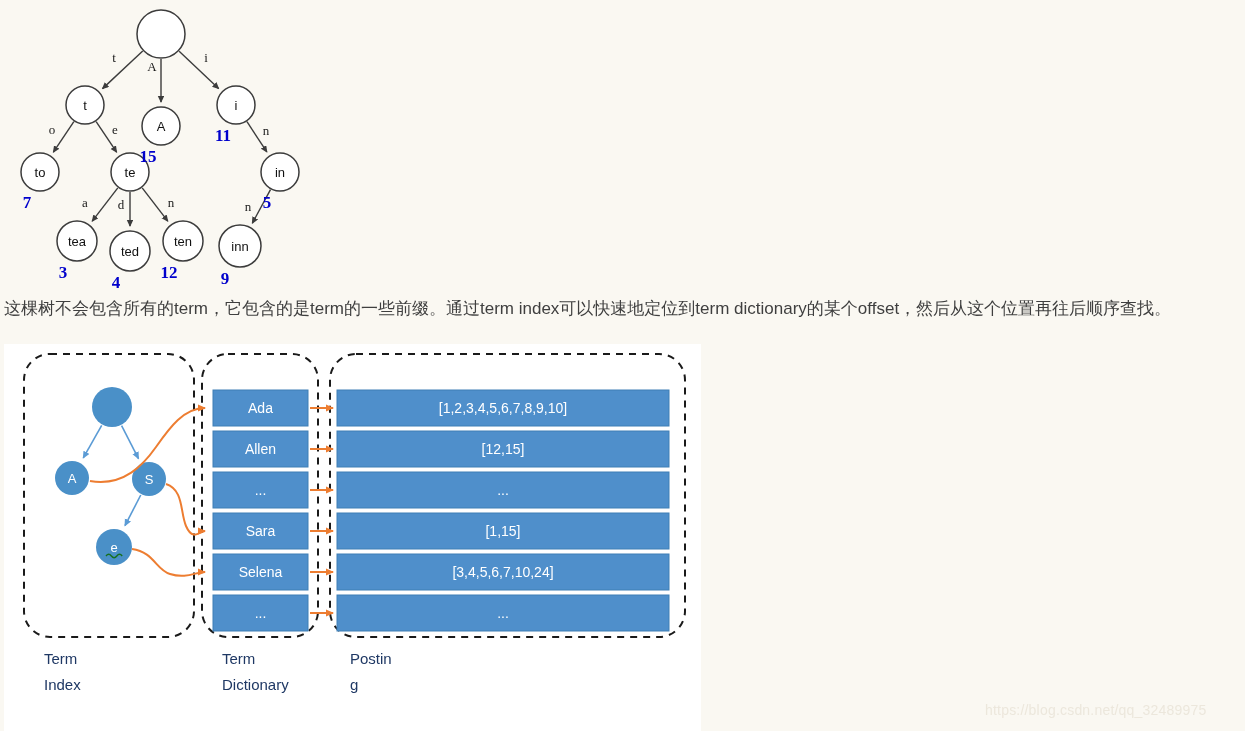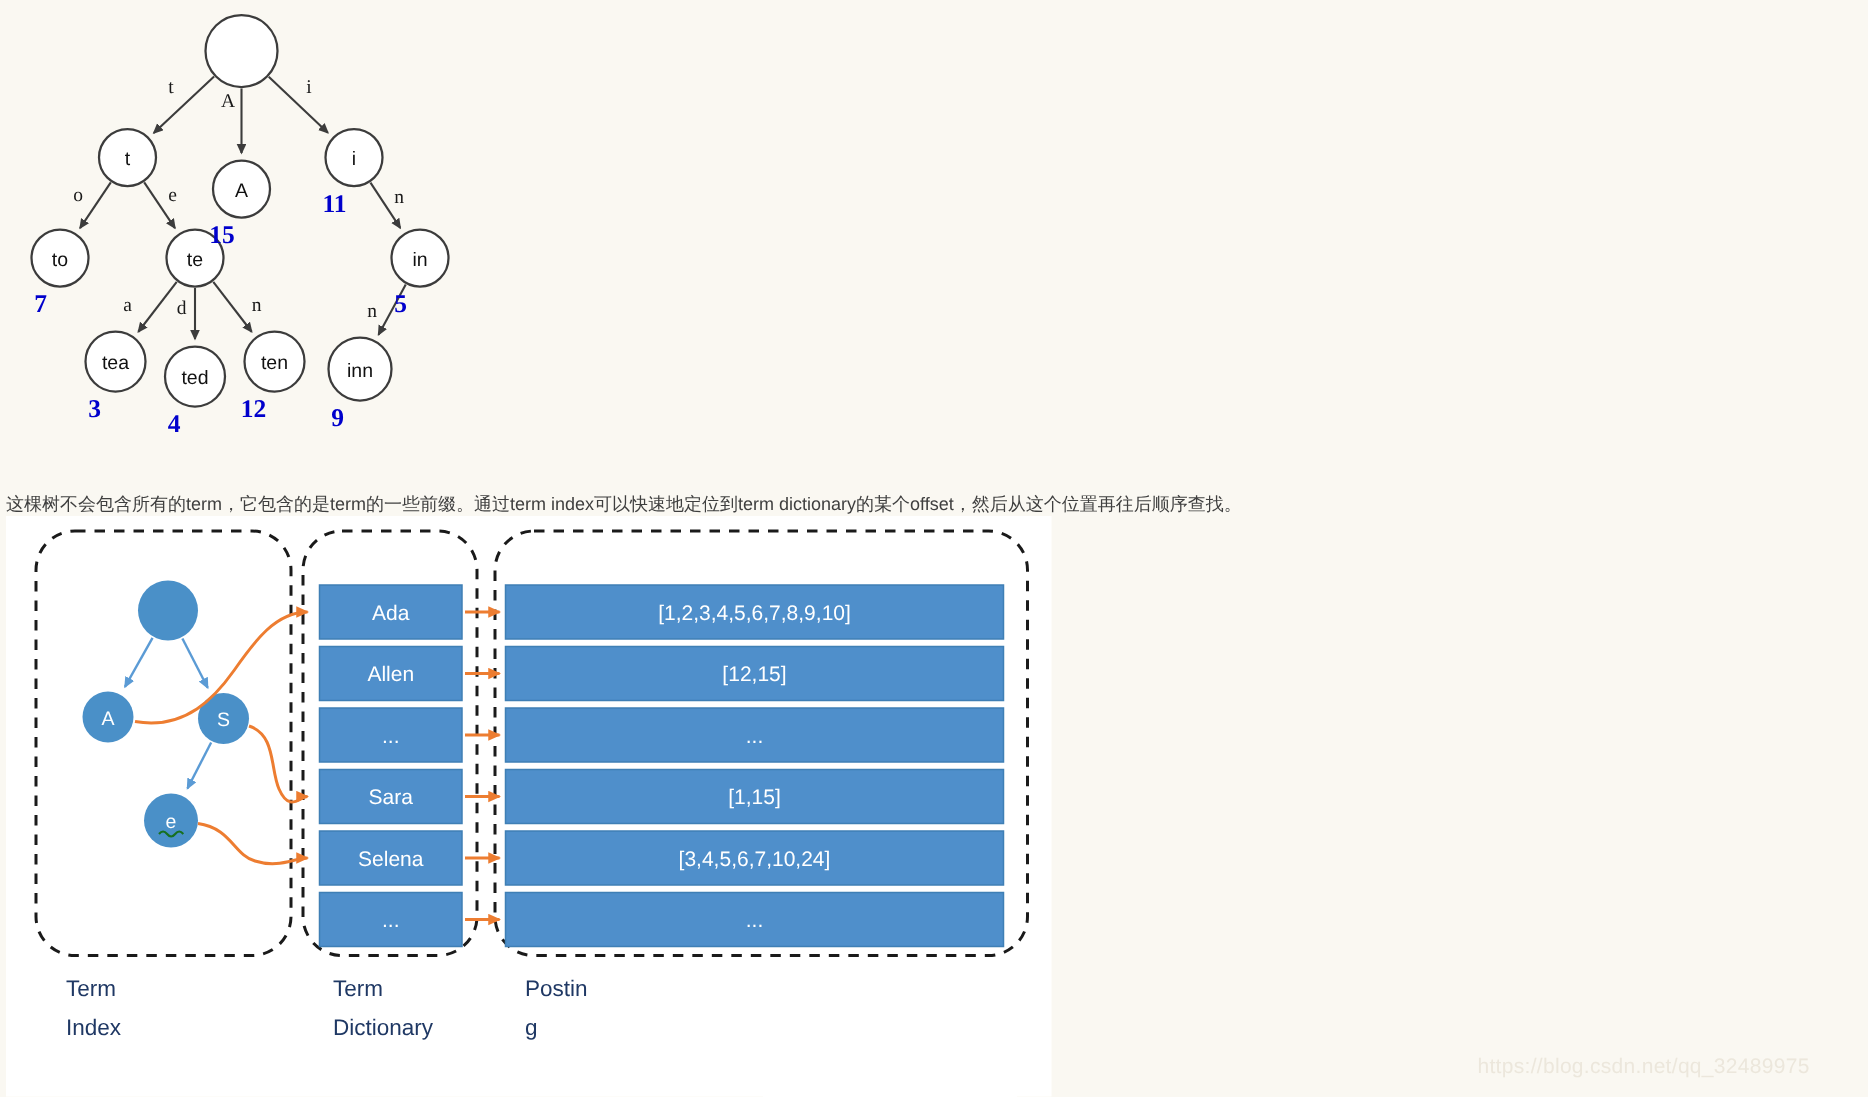--- a/index.html
+++ b/index.html
@@ -11,22 +11,22 @@
     overflow:hidden;position:relative;
   }
   .page{position:relative;width:1245px;height:731px;}
 
   
   #trie-figure{position:absolute;left:0;top:0;width:330px;height:300px;}
   #trie-svg{display:block;}
 
   
   #caption-paragraph{
-    position:absolute;left:4px;top:324px;width:1240px;
-    font-size:12px;line-height:24px;color:#3f3f3f;
+    position:absolute;left:4px;top:297px;width:1240px;
+    font-size:17px;line-height:24px;color:#3f3f3f;
     font-family:"Liberation Sans","DejaVu Sans",sans-serif;
     white-space:nowrap;
   }
 
   
   #index-figure{
     position:absolute;left:4px;top:344px;
     width:697px;height:387px;background:#ffffff;
   }
   #index-svg{display:block;}

